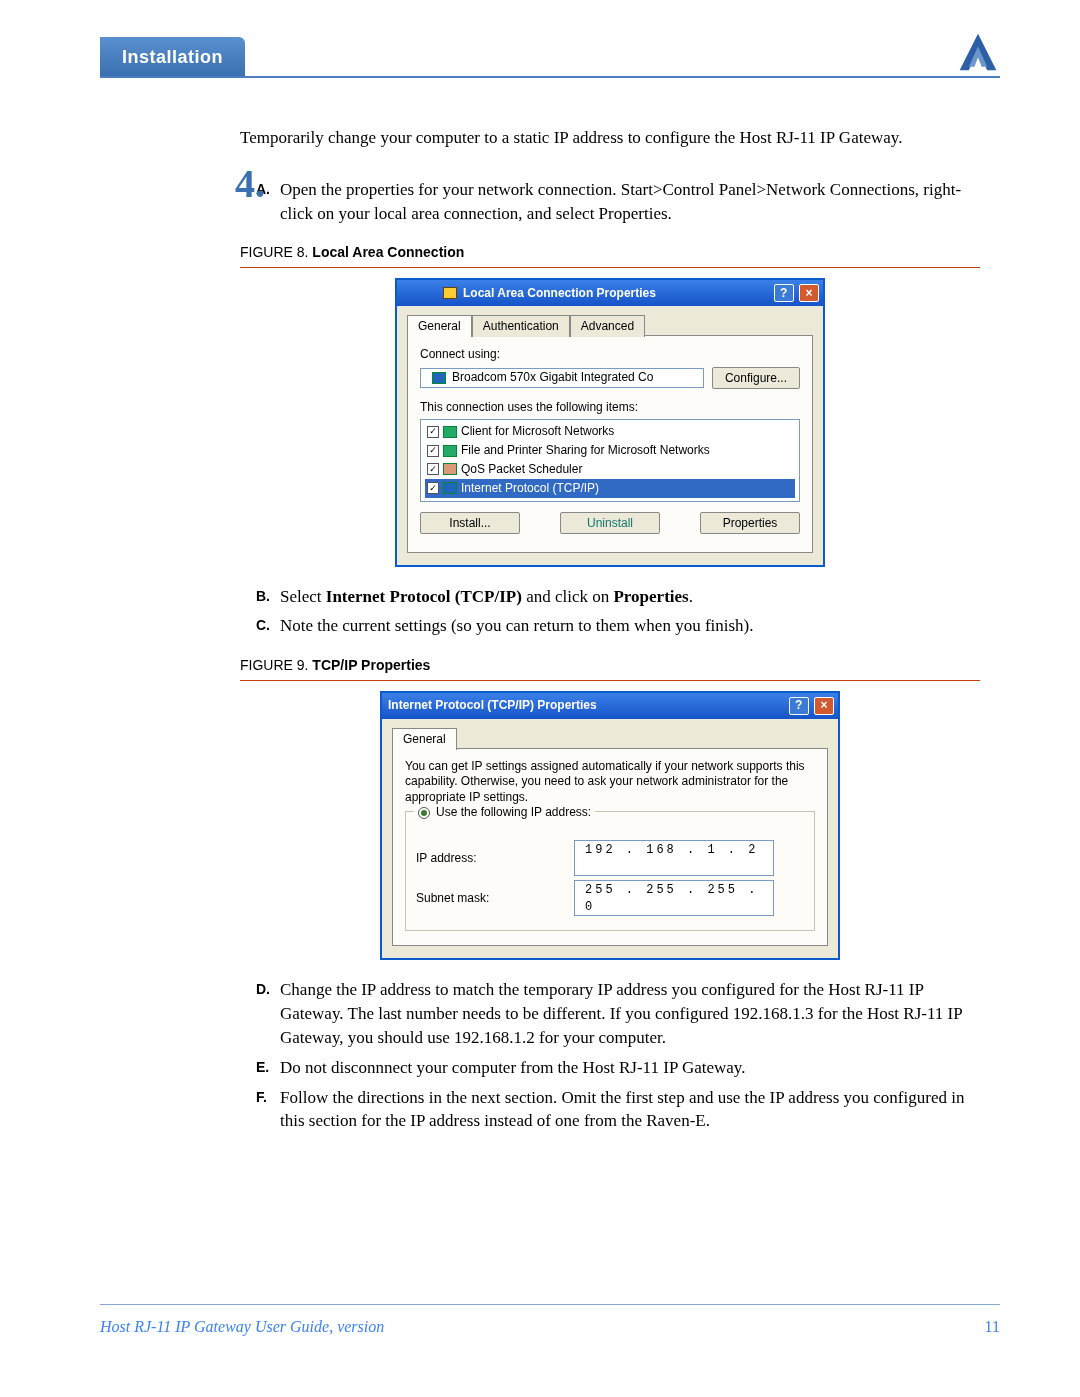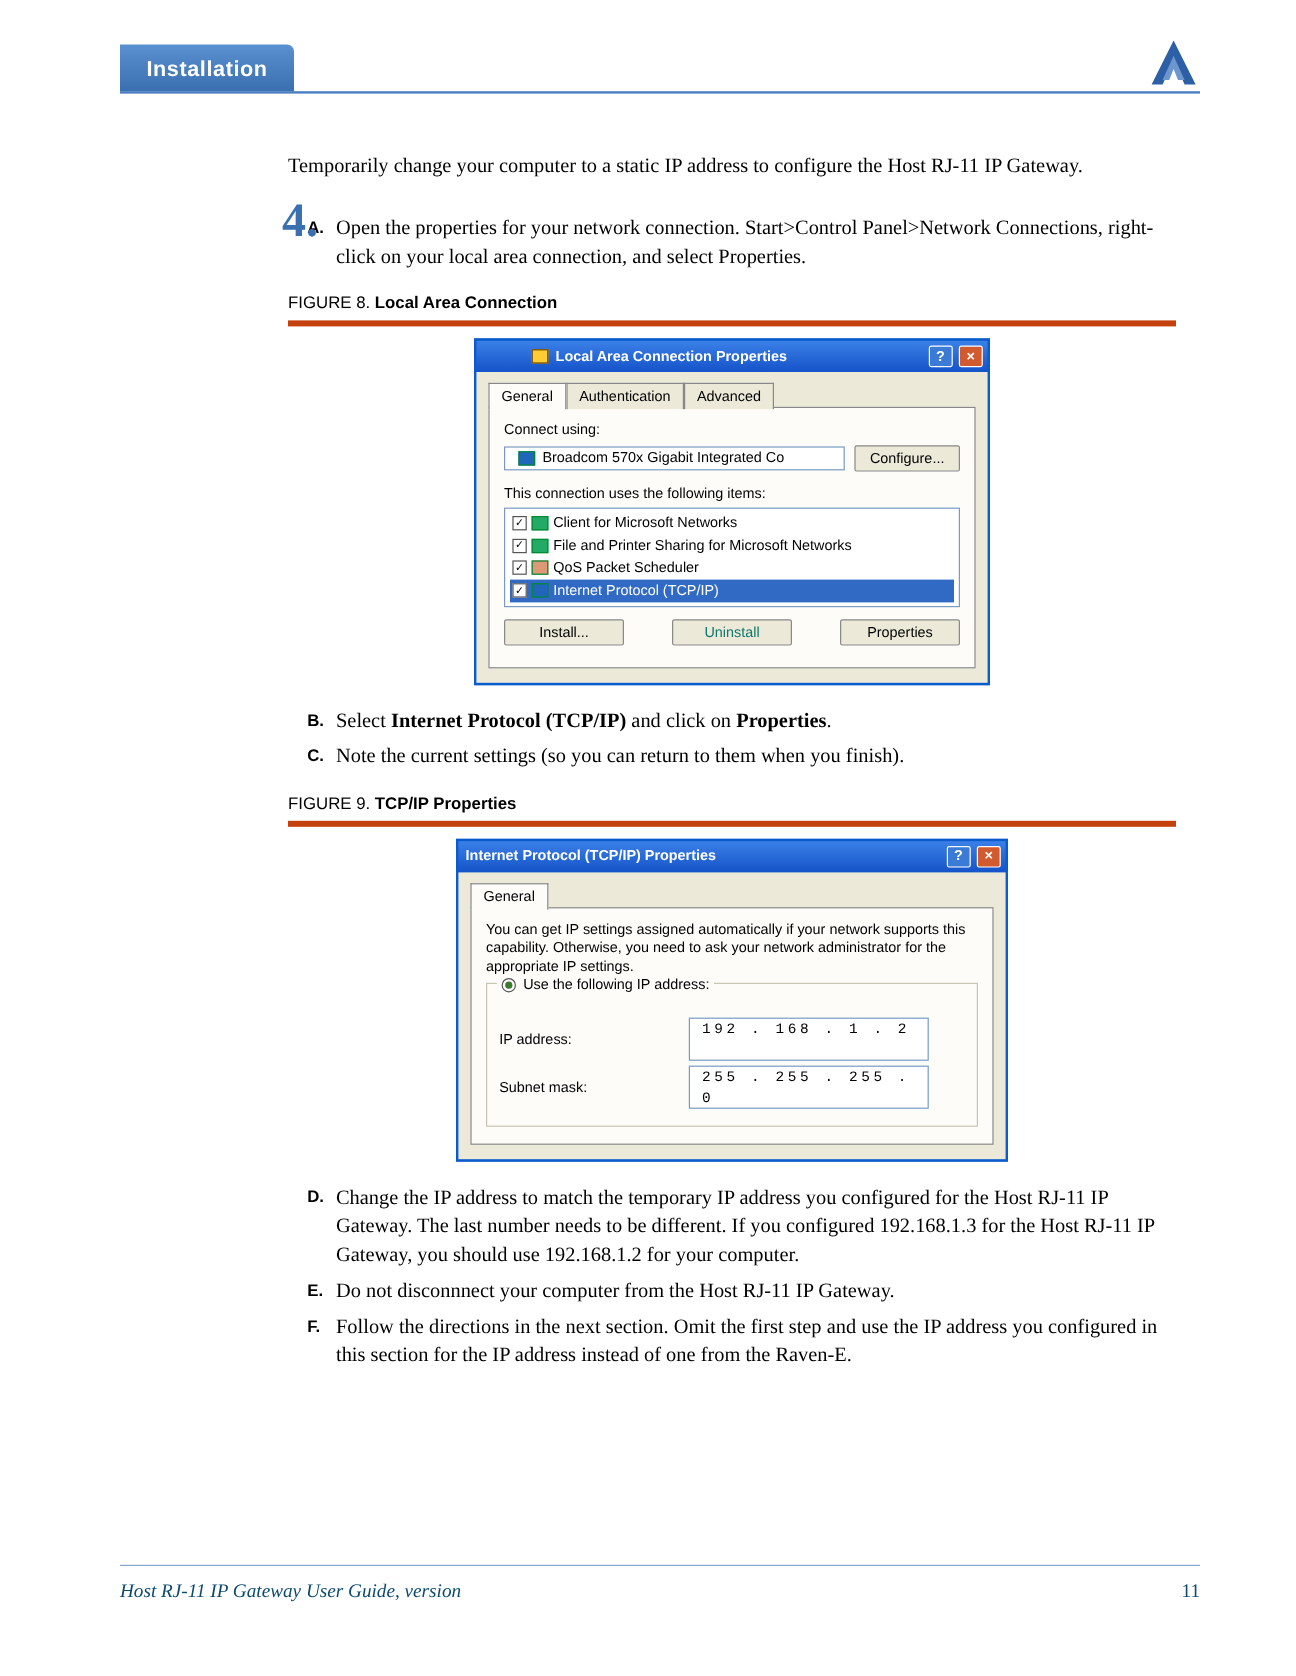--- a/index.html
+++ b/index.html
@@ -64,21 +64,21 @@
     flex-shrink:0;
     padding-top:2px;
   }
   .sub-text { flex:1; }
   .fig-caption {
     font-family: Arial, Helvetica, sans-serif;
     font-size: 14px;
     margin-top: 18px;
     margin-bottom: 10px;
     padding-bottom:4px;
-    border-bottom:5px solid #c2410c;
+    border-bottom:1px solid #c2410c;
   }
   .fig-caption .fl { font-weight: normal; }
   .fig-caption .ft { font-weight: bold; }
   .dialog-wrap { display:flex; justify-content:center; margin-bottom:18px; }
 
   
   .xp-dialog {
     border: 2px solid #0a5bcc;
     background:#0a5bcc;
     font-family: "Tahoma", Arial, sans-serif;
@@ -111,21 +111,21 @@
   .li { display:flex;align-items:center;gap:4px;padding:1px 2px;font-size:12px;}
   .li.sel{background:#316ac5;color:#fff;}
   .cb{width:12px;height:12px;border:1px solid #555;background:#fff;display:inline-flex;align-items:center;justify-content:center;font-size:9px;color:#000;}
   .mini-icon{width:14px;height:12px;background:#2a6;border:1px solid #083;}
   .mini-icon.net{background:#26b;}
   .mini-icon.qos{background:#d97;}
   .ipcell{border:1px solid #7a9ac1;background:#fff;width:200px;height:36px;font-size:12px;letter-spacing:3px;padding:1px 10px;font-family:Liberation Mono, monospace;}
   .radio{width:12px;height:12px;border:1px solid #555;border-radius:50%;display:inline-flex;align-items:center;justify-content:center;margin-right:6px;background:#fff;}
   .radio.sel::after{content:"";width:6px;height:6px;border-radius:50%;background:#3b7b2e;}
   .footer-rule{position:absolute;left:100px;width:900px;top:1304px;border-top:1px solid #88a7d0;}
-  .footer{position:absolute;left:100px;width:900px;top:1318px;display:flex;justify-content:space-between;font-style:italic;font-size:16px;color:#0c4a6e;}
+  .footer{position:absolute;left:100px;width:900px;top:1318px;display:flex;justify-content:space-between;font-style:italic;font-size:16px;color:#3b82f6;}
   .pnum{font-style:normal;}
   b{font-weight:bold;}
 </style>
 </head>
 <body>
 
 <div class="page">
   <div class="header-bar">
     <div class="blue-tab">Installation</div>
     <svg class="logo" viewBox="0 0 48 48">

